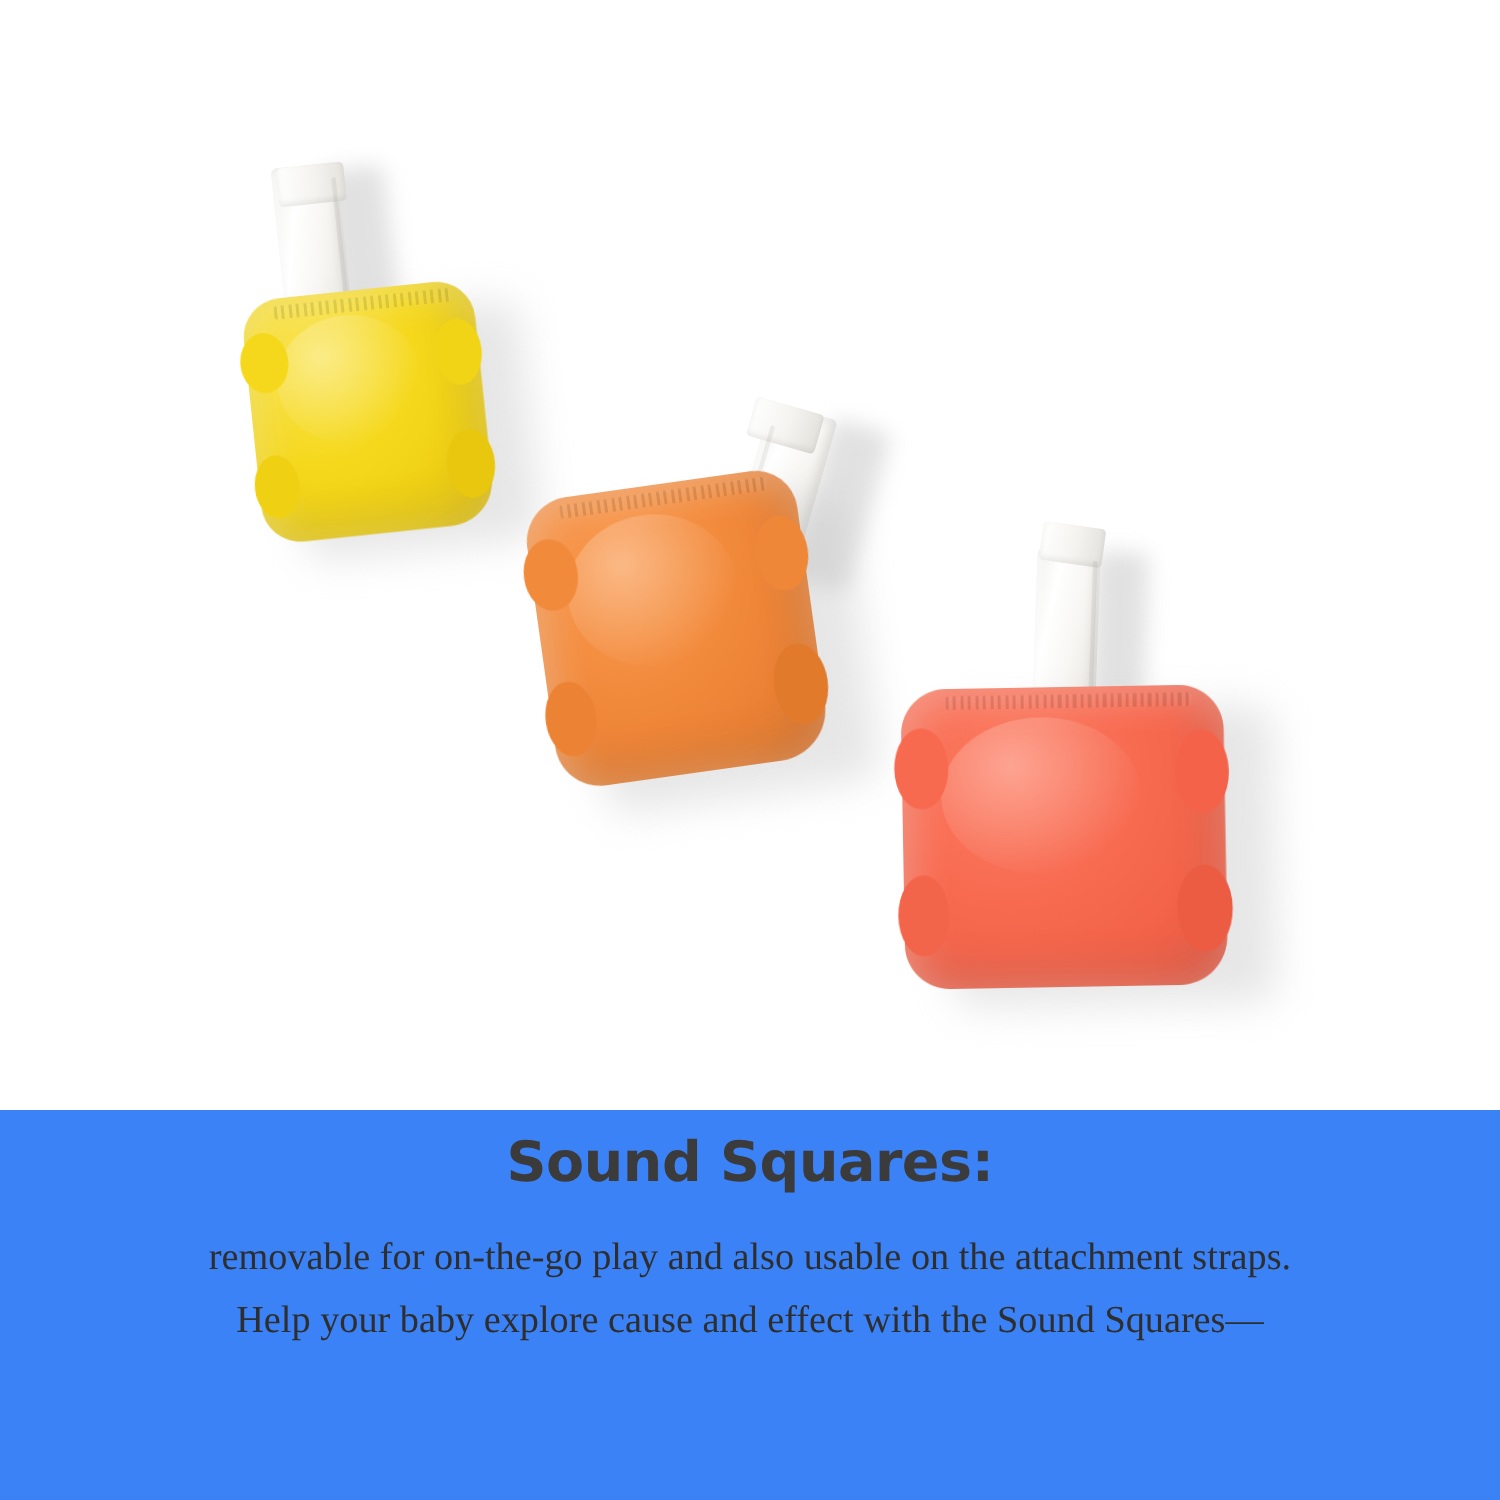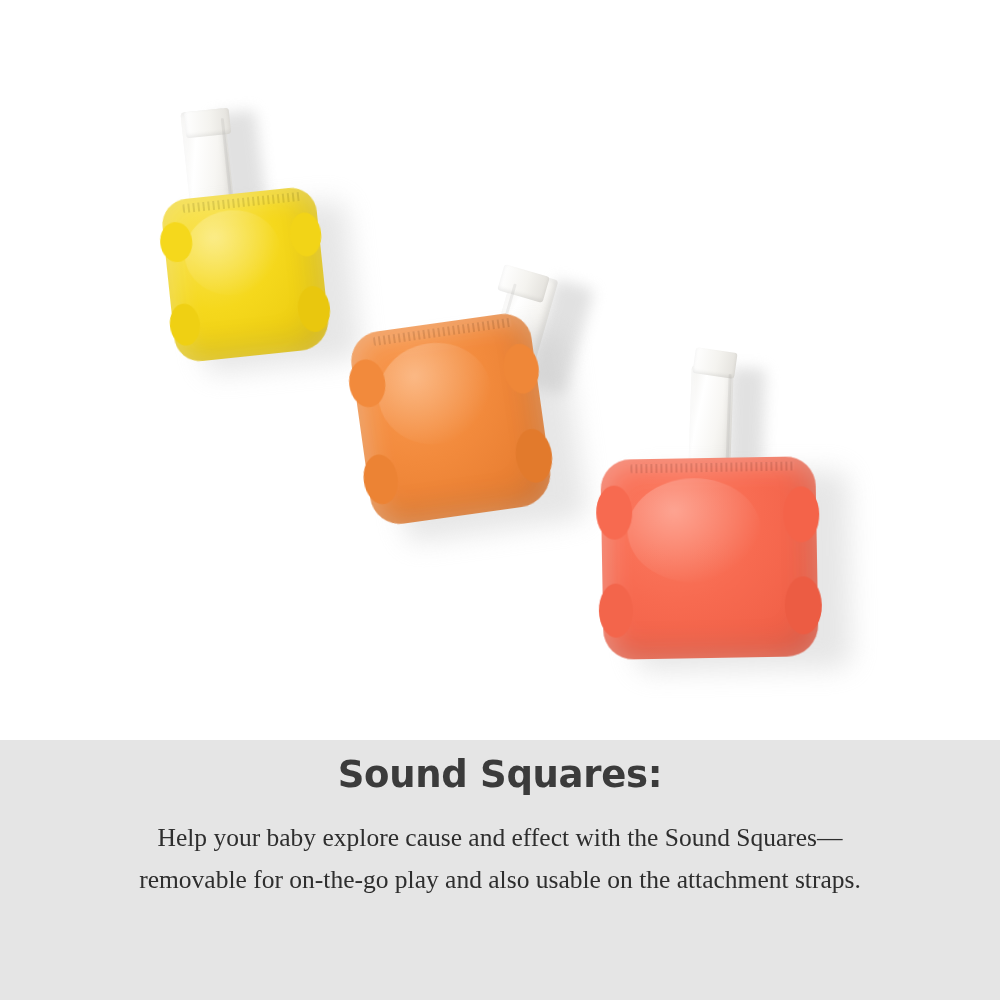--- a/index.html
+++ b/index.html
@@ -11,21 +11,21 @@
     width: 1000px;
     height: 1000px;
     font-family: "Liberation Sans", sans-serif;
     overflow: hidden;
   }
 
   #page {
     position: relative;
     width: 1000px;
     height: 1000px;
-    background: #e5e5e5;
+    background: #3b82f6;
   }
 
   
   .photo-area {
     position: absolute;
     left: 0;
     top: 0;
     width: 1000px;
     height: 740px;
     background: #ffffff;
@@ -234,18 +234,18 @@
         <div style="position:absolute;left:182px;top:30px;width:36px;height:56px;
                     background:#F46349;border-radius:50%;"></div>
       </div>
     </div>
 
   </div>
 
   <div class="caption">
     <h2 class="caption-title">Sound Squares:</h2>
     <p class="caption-body">
+      <span>removable for on-the-go play and also usable on the attachment straps.</span>
       <span>Help your baby explore cause and effect with the Sound Squares—</span>
-      <span>removable for on-the-go play and also usable on the attachment straps.</span>
     </p>
   </div>
 
 </div>
 
 </body></html>

